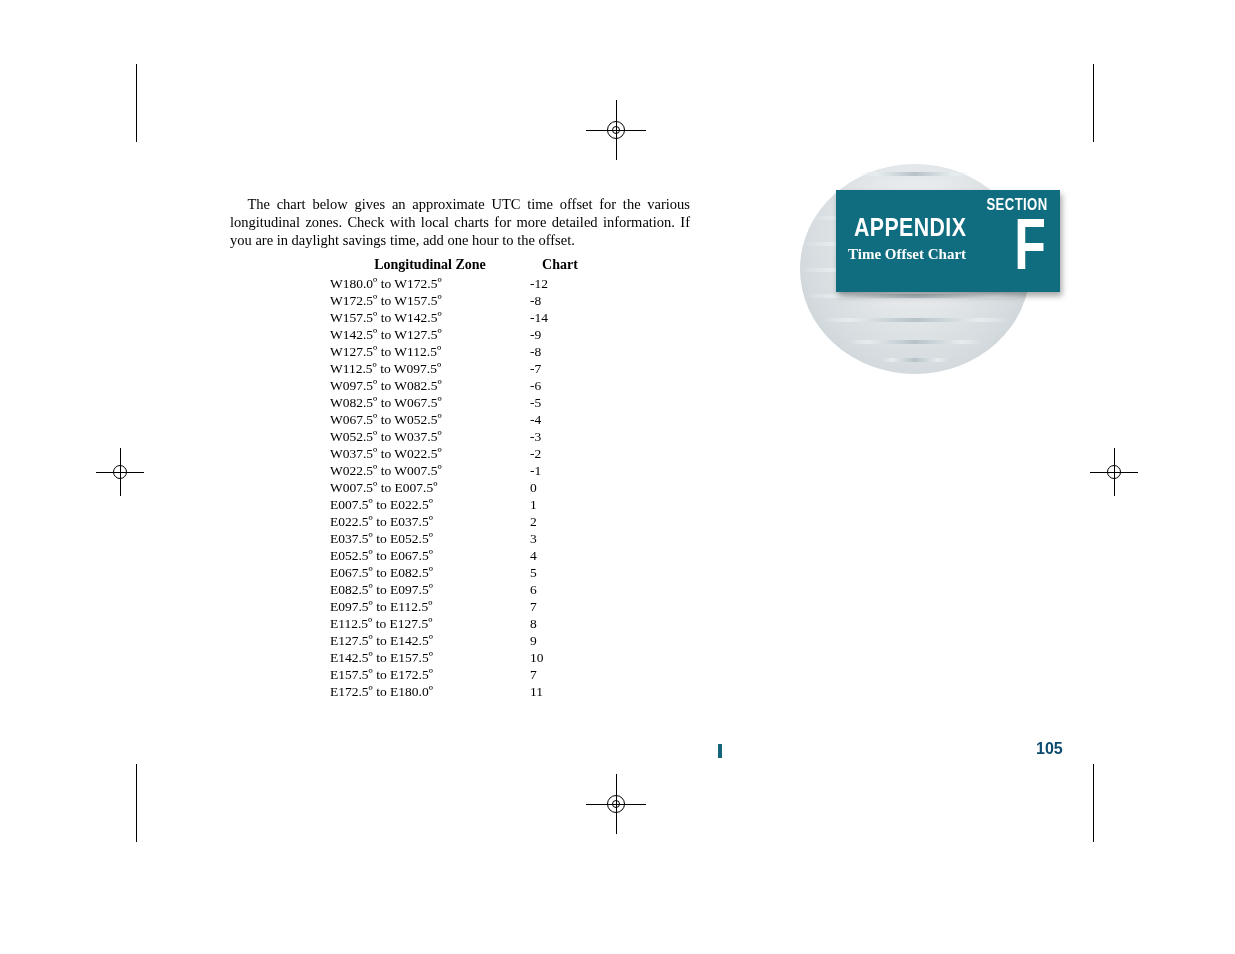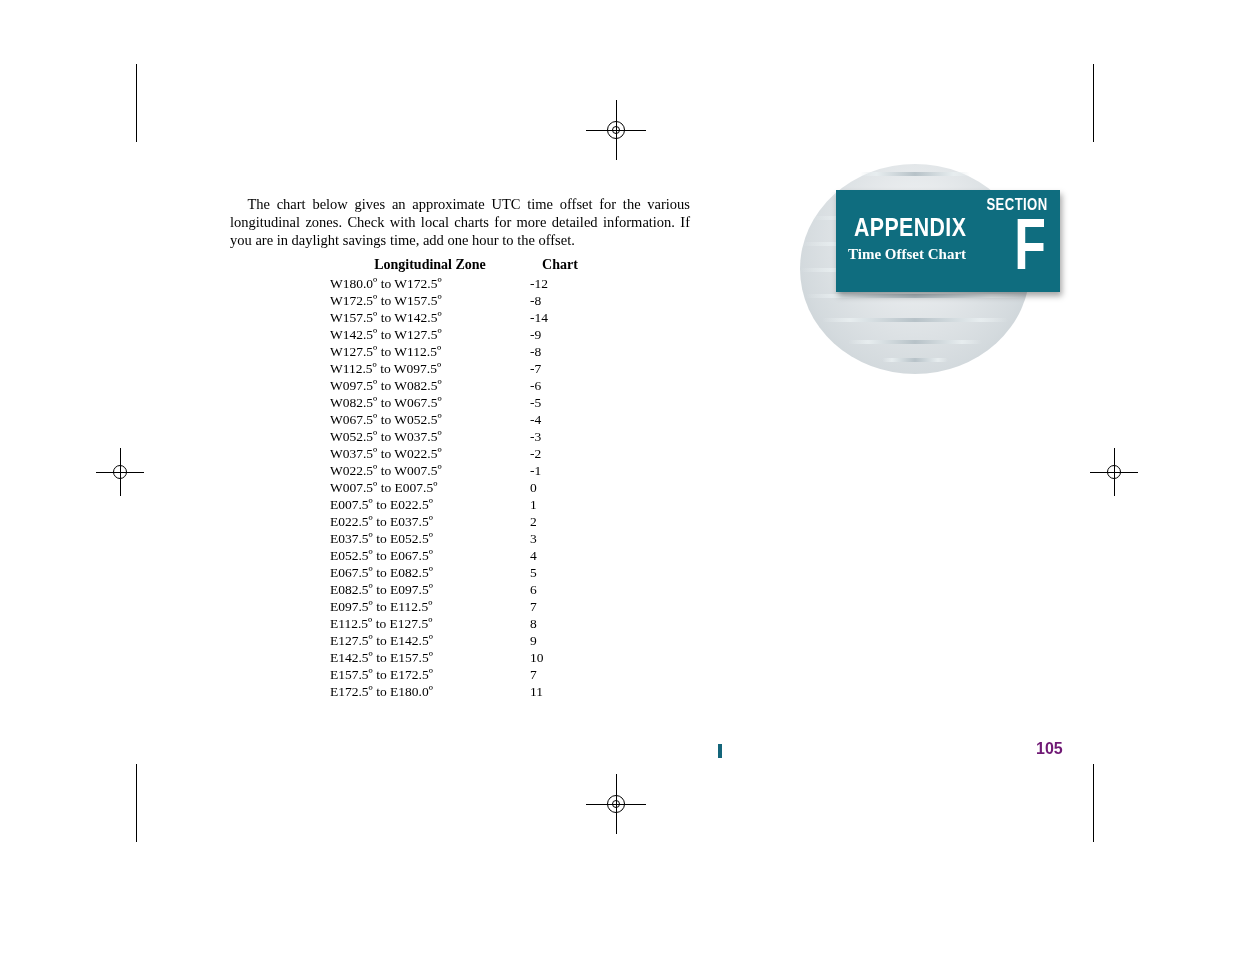--- a/index.html
+++ b/index.html
@@ -85,21 +85,21 @@
     left: 0; top: 574px;
     width: 4px; height: 14px;
     background: #14657a;
   }
   .pagenum {
     position: absolute;
     left: 318px; top: 570px;
     font-family: Arial, Helvetica, sans-serif;
     font-weight: bold;
     font-size: 16px;
-    color: #701a75;
+    color: #0c4a6e;
   }
   .globe {
     position: absolute;
     left: 82px; top: -6px;
     width: 230px; height: 210px;
   }
   .globe .sphere {
     position:absolute; left:0; top:0; width:230px; height:210px;
     border-radius:50%;
     background: radial-gradient(ellipse at 50% 35%, #e9ecee 20%, #cfd6da 70%, #b9c3c8 100%);

